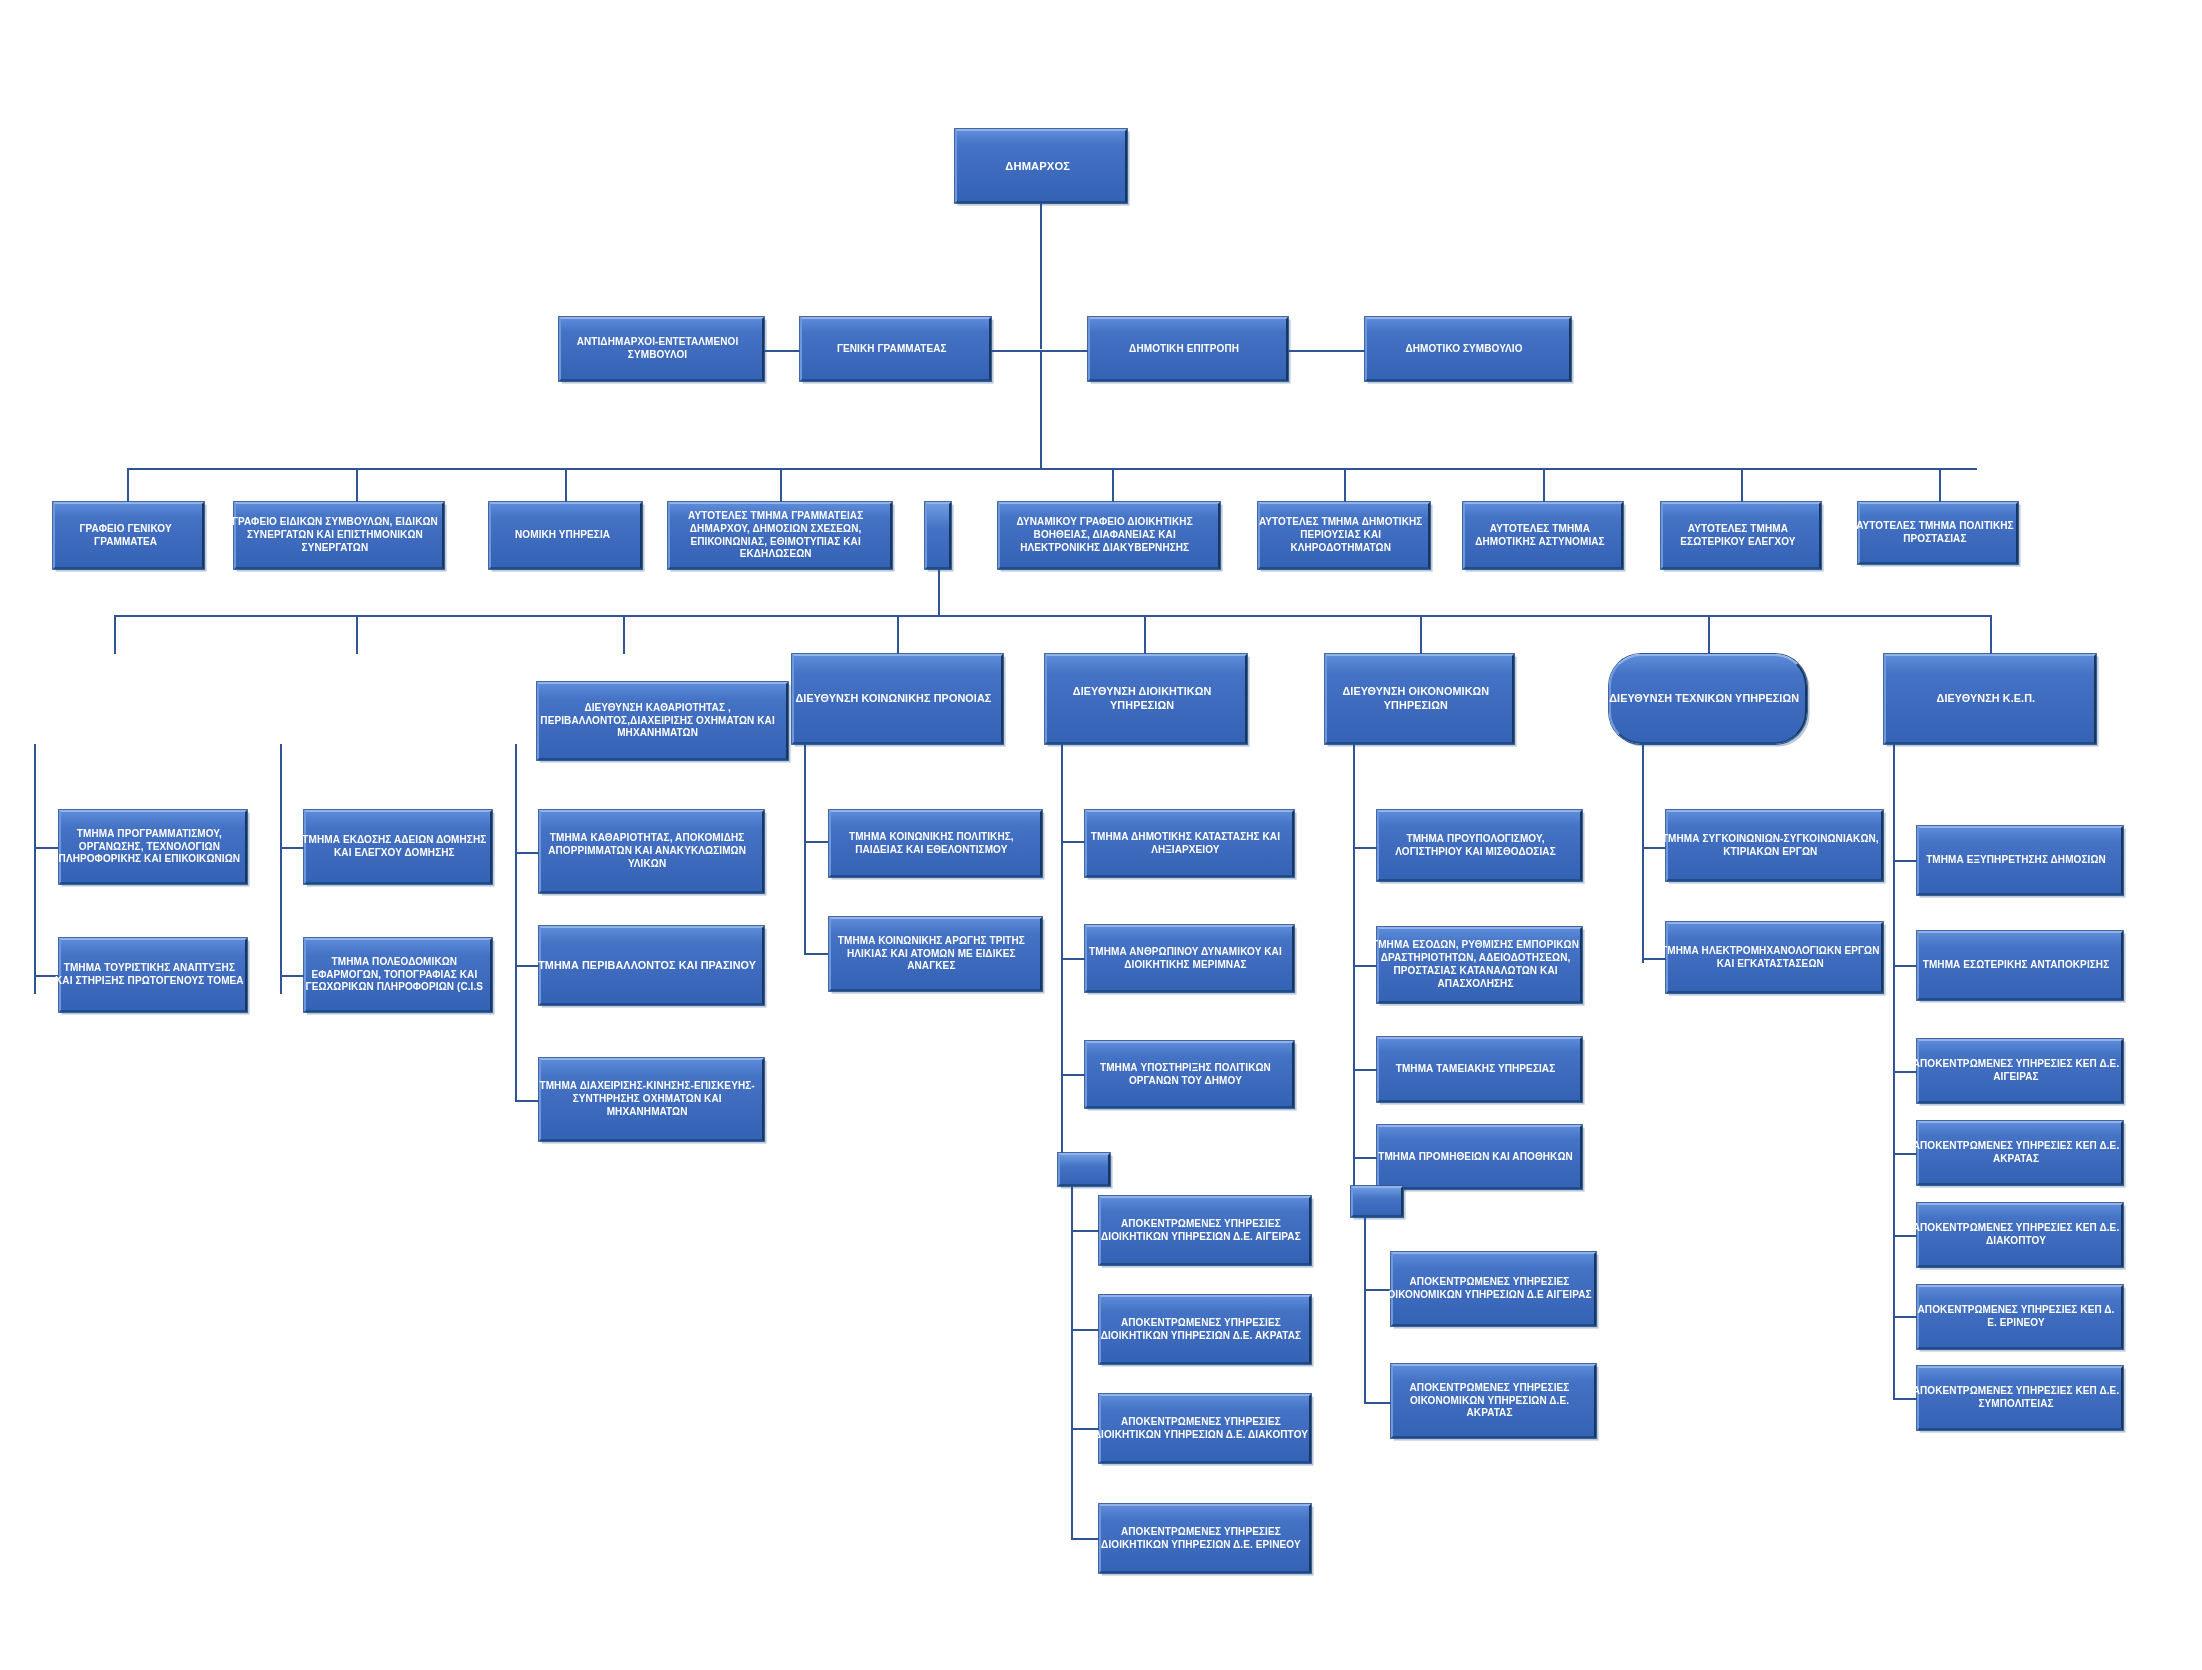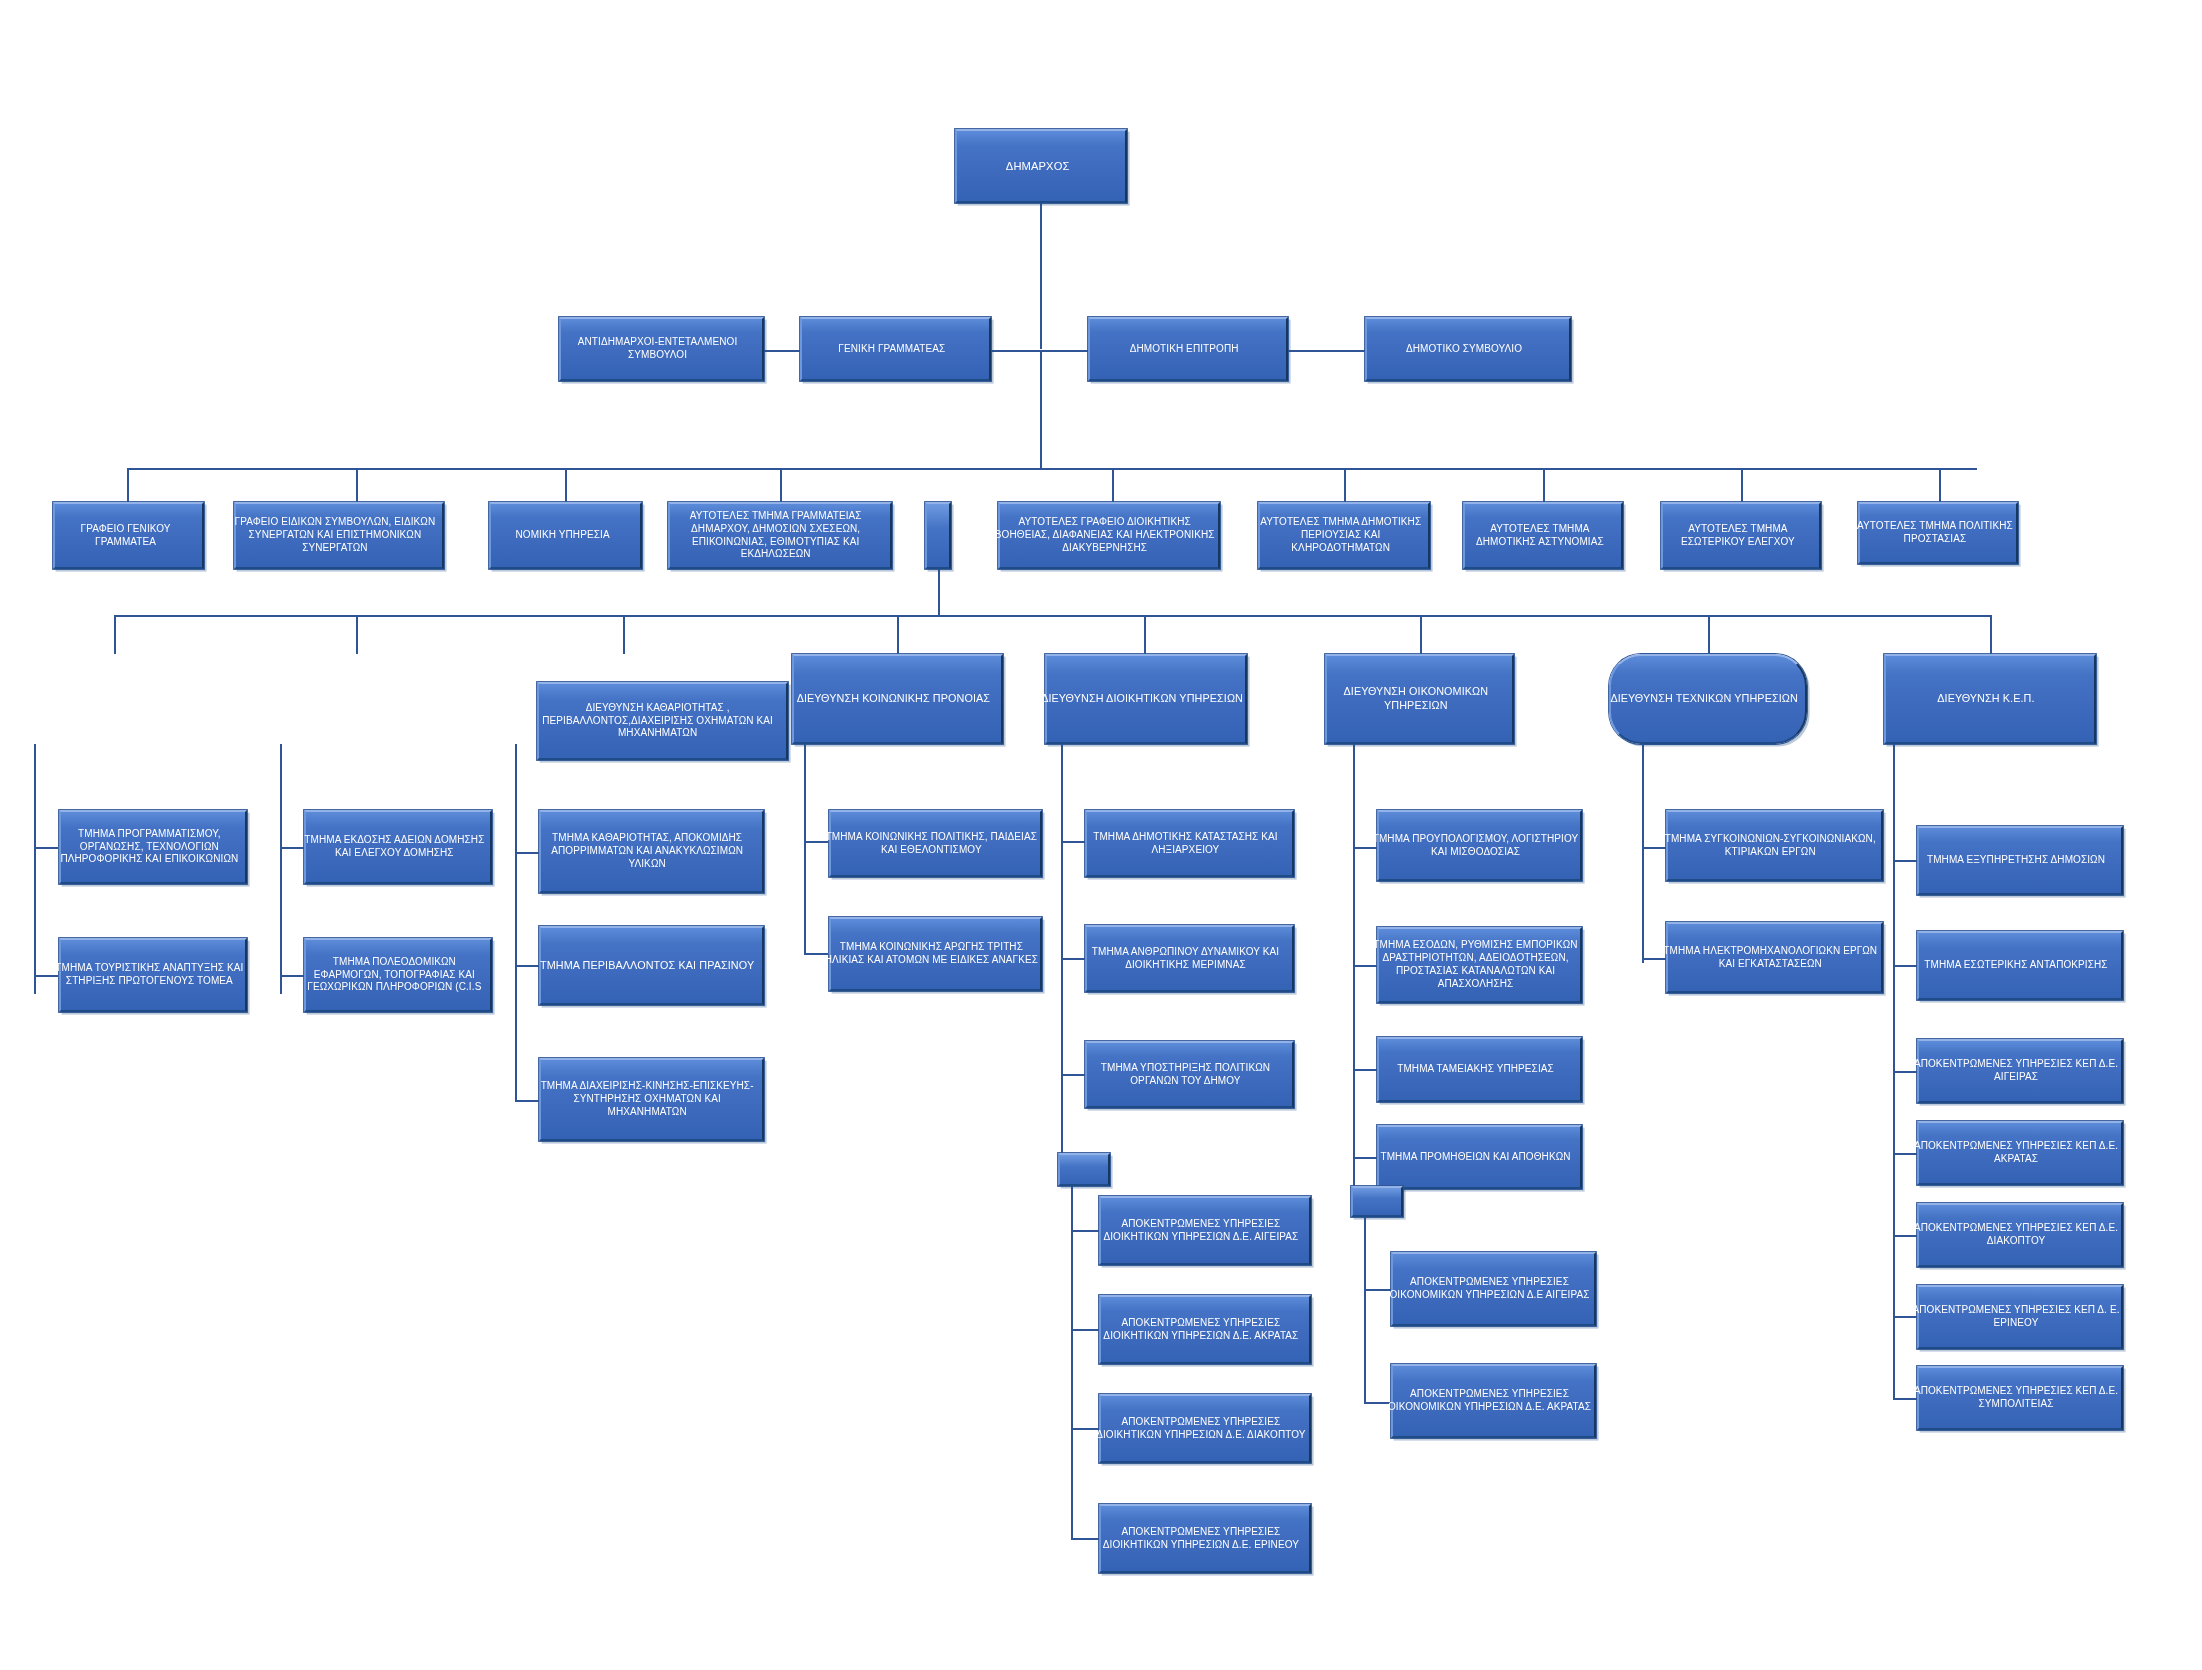--- a/index.html
+++ b/index.html
@@ -27,20 +27,21 @@
     padding:1.7px 0.9px;
     line-height:1.28;
     letter-spacing:0.1px;
     overflow:visible;
     white-space:normal;
   }
   .box .lbl{
     display:block;width:108%;
     margin-left:-4%;
     font-size:10.3px;
+    font-weight:bold;
   }
   .box.t11 .lbl{font-size:10px;}
   .box.t12 .lbl{font-size:10.8px;}
   .box.t13 .lbl{font-size:11.2px;}
   .box.stub{background:linear-gradient(180deg,#6d9ae0 0%,#4472c4 40%,#3563b5 100%);}
 </style>
 </head>
 <body>
 
 <div id="canvas">
@@ -157,21 +158,21 @@
   <div class="box t11" style="left:489px;top:502px;width:153px;height:67px;">
     <span class="lbl">ΝΟΜΙΚΗ ΥΠΗΡΕΣΙΑ</span>
   </div>
   <div class="box t11" style="left:668px;top:502px;width:224px;height:67px;">
     <span class="lbl">ΑΥΤΟΤΕΛΕΣ ΤΜΗΜΑ ΓΡΑΜΜΑΤΕΙΑΣ ΔΗΜΑΡΧΟΥ, ΔΗΜΟΣΙΩΝ ΣΧΕΣΕΩΝ, ΕΠΙΚΟΙΝΩΝΙΑΣ, ΕΘΙΜΟΤΥΠΙΑΣ ΚΑΙ ΕΚΔΗΛΩΣΕΩΝ</span>
   </div>
 
   <div class="box stub" style="left:925px;top:502px;width:26px;height:67px;"></div>
 
   <div class="box t11" style="left:998px;top:502px;width:222px;height:67px;">
-    <span class="lbl">ΑΥΤΟΤΕΛΕΣ ΓΡΑΦΕΙΟ ΔΙΟΙΚΗΤΙΚΗΣ ΒΟΗΘΕΙΑΣ, ΔΙΑΦΑΝΕΙΑΣ  ΚΑΙ ΗΛΕΚΤΡΟΝΙΚΗΣ ΔΙΑΚΥΒΕΡΝΗΣΗΣ</span>
+    <span class="lbl">ΔΥΝΑΜΙΚΟΥ ΓΡΑΦΕΙΟ ΔΙΟΙΚΗΤΙΚΗΣ ΒΟΗΘΕΙΑΣ, ΔΙΑΦΑΝΕΙΑΣ  ΚΑΙ ΗΛΕΚΤΡΟΝΙΚΗΣ ΔΙΑΚΥΒΕΡΝΗΣΗΣ</span>
   </div>
   <div class="box t11" style="left:1258px;top:502px;width:172px;height:67px;">
     <span class="lbl">ΑΥΤΟΤΕΛΕΣ ΤΜΗΜΑ ΔΗΜΟΤΙΚΗΣ ΠΕΡΙΟΥΣΙΑΣ ΚΑΙ ΚΛΗΡΟΔΟΤΗΜΑΤΩΝ</span>
   </div>
   <div class="box t11" style="left:1463px;top:502px;width:160px;height:67px;">
     <span class="lbl">ΑΥΤΟΤΕΛΕΣ ΤΜΗΜΑ ΔΗΜΟΤΙΚΗΣ ΑΣΤΥΝΟΜΙΑΣ</span>
   </div>
   <div class="box t11" style="left:1661px;top:502px;width:160px;height:67px;">
     <span class="lbl">ΑΥΤΟΤΕΛΕΣ ΤΜΗΜΑ ΕΣΩΤΕΡΙΚΟΥ ΕΛΕΓΧΟΥ</span>
   </div>

